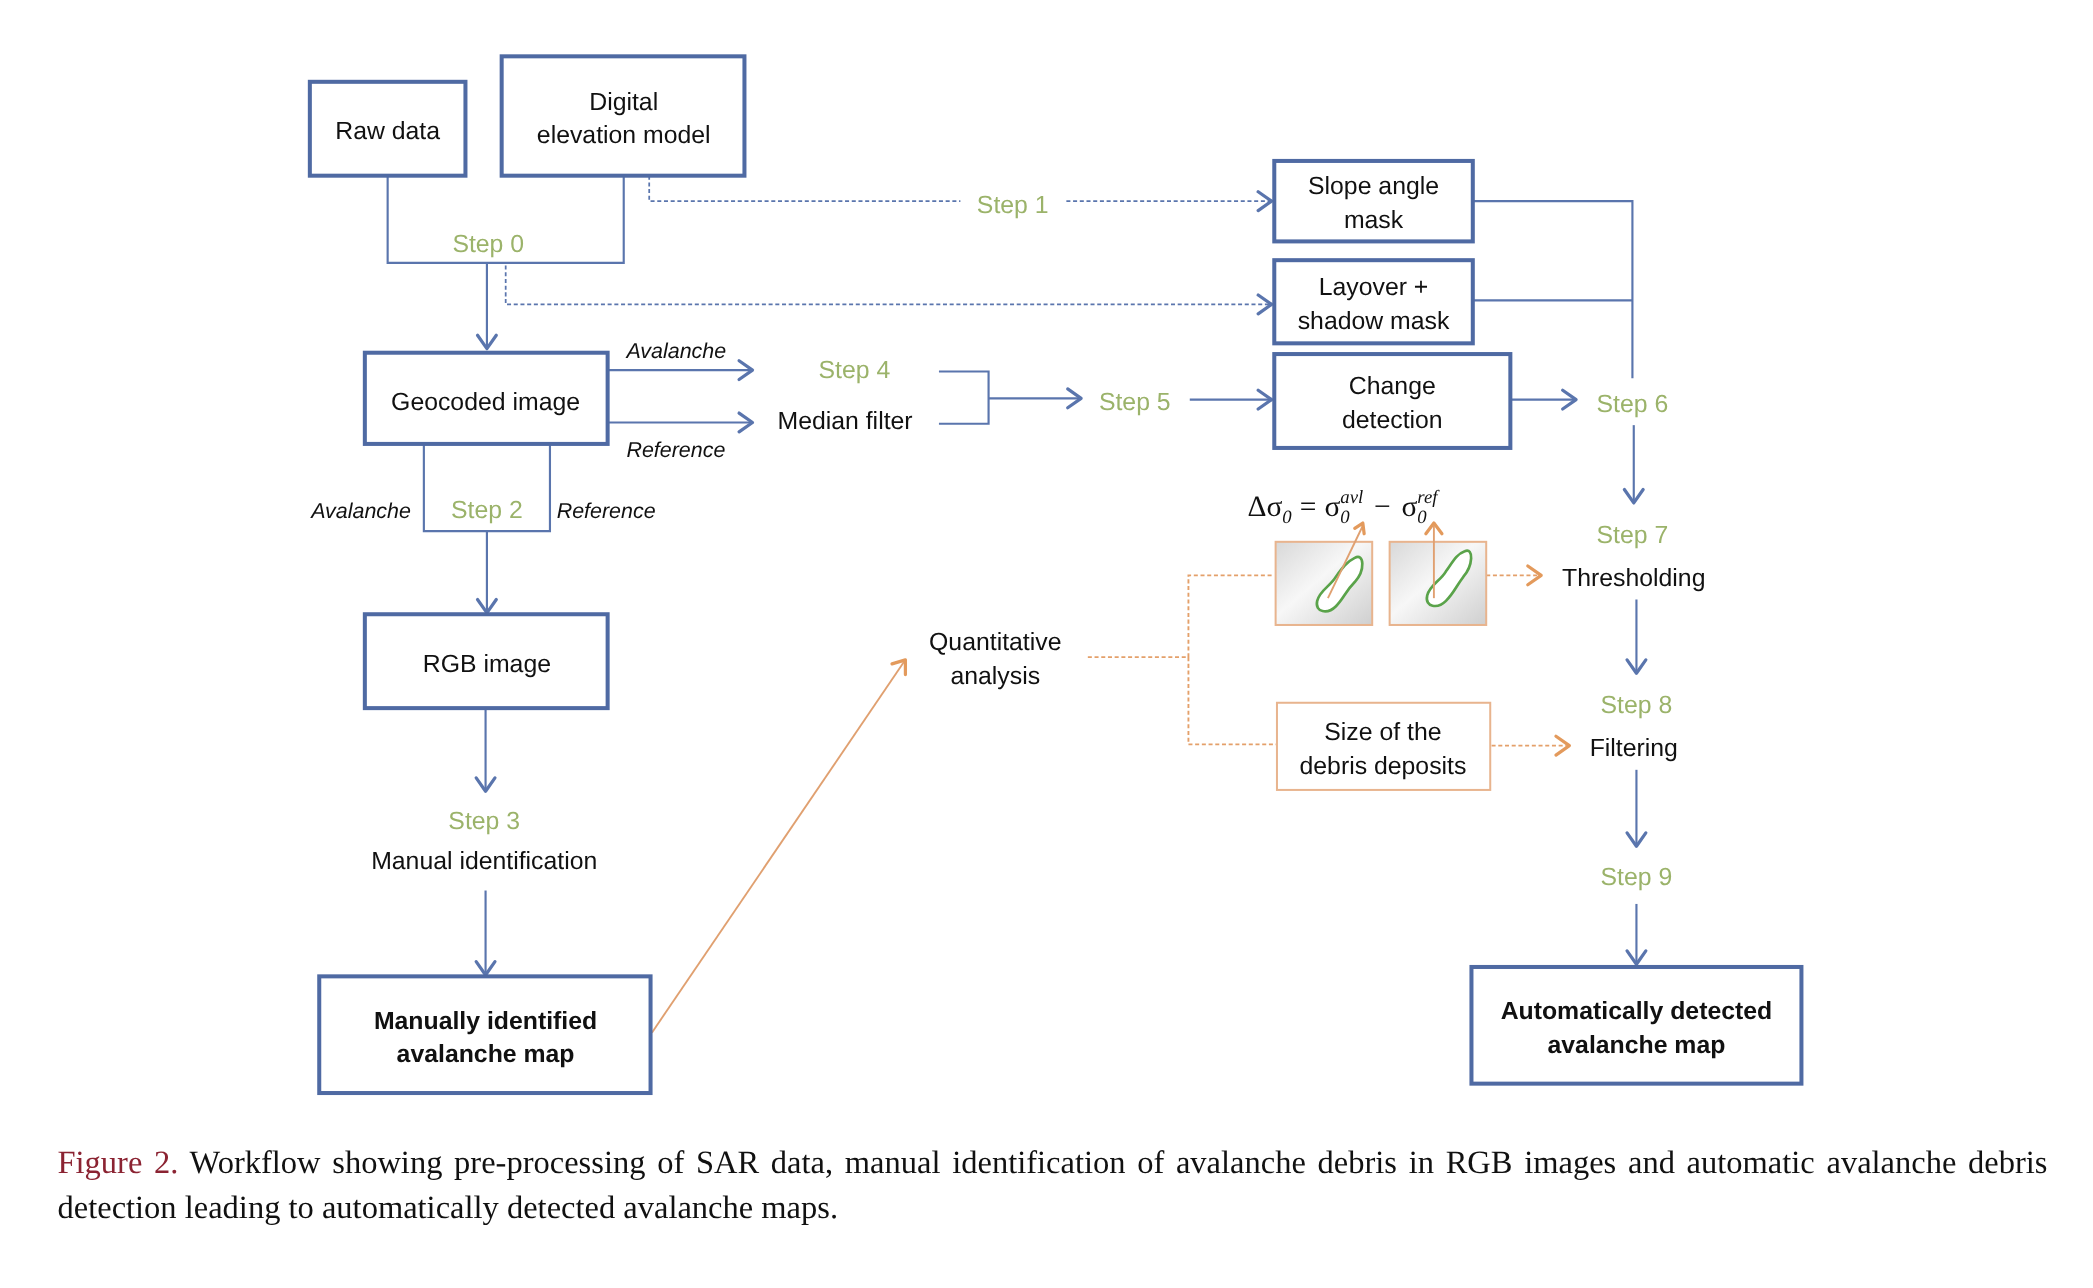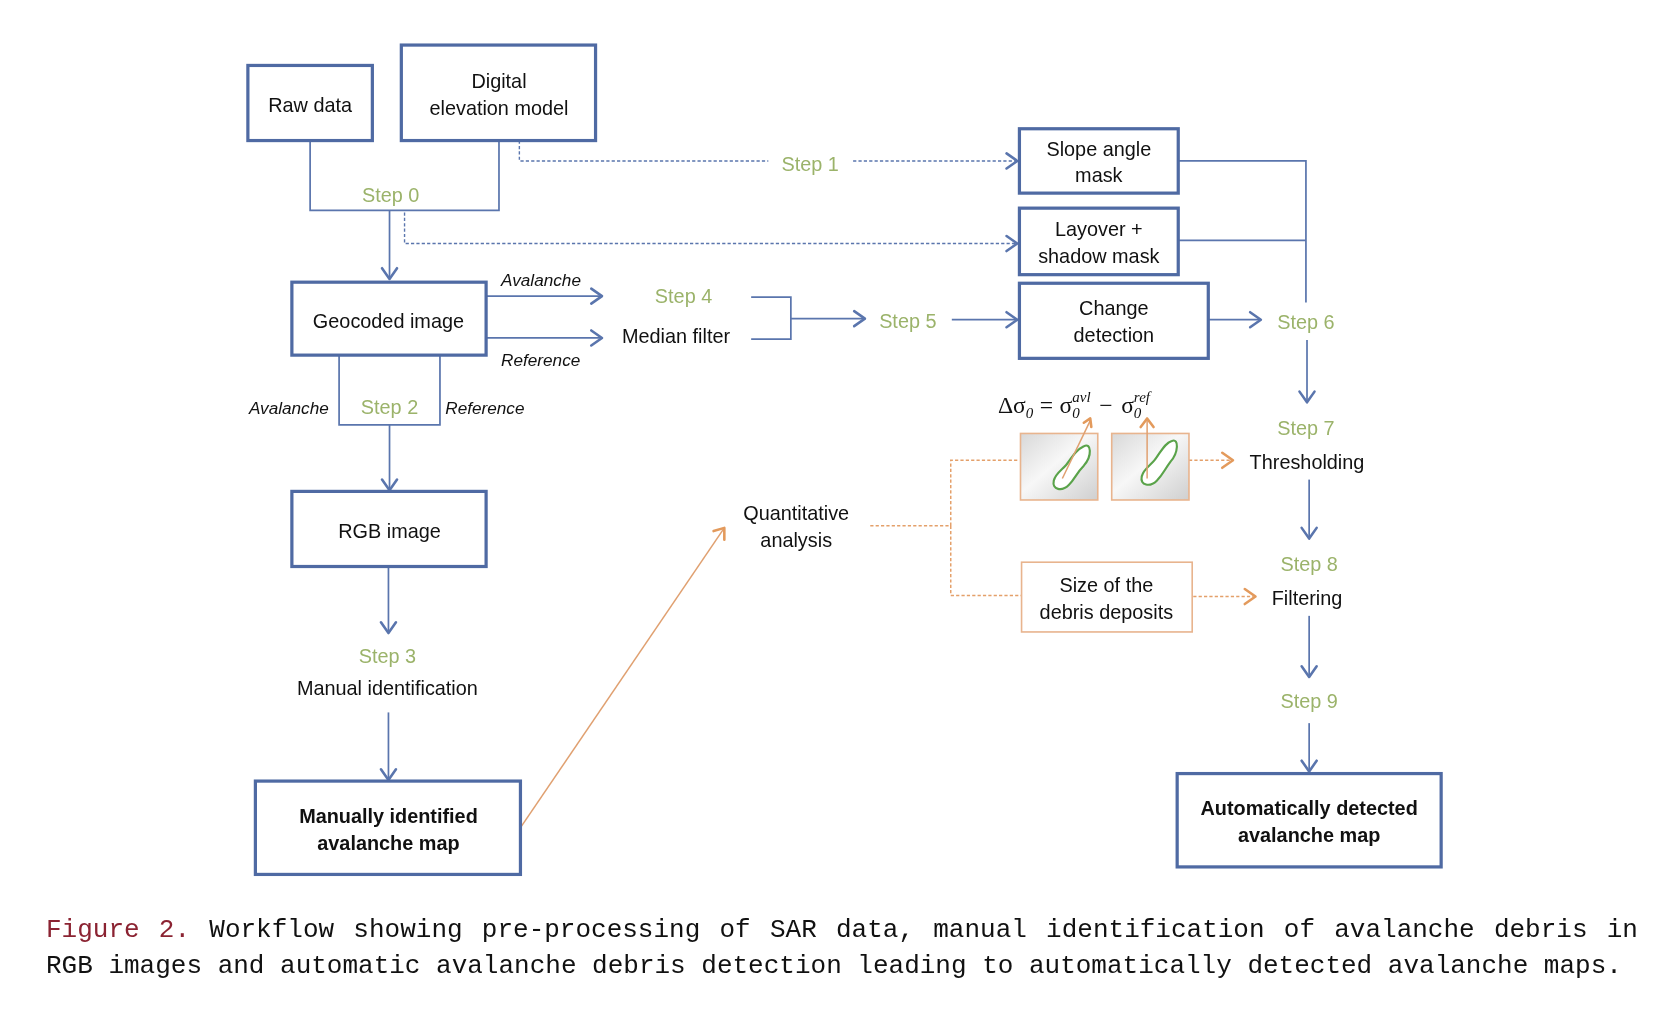--- a/index.html
+++ b/index.html
@@ -16,21 +16,21 @@
     .t { font-family: "Liberation Sans", sans-serif; font-size: 18.5px; fill: #111111; text-anchor: middle; }
     .tb { font-family: "Liberation Sans", sans-serif; font-size: 18.5px; font-weight: bold; fill: #111111; text-anchor: middle; }
     .step { font-family: "Liberation Sans", sans-serif; font-size: 18.5px; fill: #9bb36a; text-anchor: middle; }
     .it { font-family: "Liberation Sans", sans-serif; font-size: 16px; font-style: italic; fill: #111111; }
     .eq { font-family: "Liberation Serif", serif; font-size: 22px; fill: #111111; }
     .eqs { font-family: "Liberation Serif", serif; font-size: 14px; font-style: italic; fill: #111111; }
     .thumb { fill: url(#thumbgrad); stroke: #e8b48e; stroke-width: 1.5; }
     .blob { fill: #ffffff; stroke: #5aa34a; stroke-width: 2; }
     #caption {
       position: absolute; left: 46px; top: 912px; width: 1592px;
-      font-family: Liberation Mono, monospace; font-size: 26px; line-height: 36px;
+      font-family: Liberation Serif, serif; font-size: 26px; line-height: 36px;
       color: #111111; text-align: justify; text-align-last: left;
     }
     #caption .lbl { color: #8b2332; font-weight: normal; }
   </style>
 </head>
 <body>
 
 <svg id="figure" viewBox="0 0 1560 960" preserveAspectRatio="none" xmlns="http://www.w3.org/2000/svg">
   <defs>
     <linearGradient id="thumbgrad" x1="0" y1="0" x2="1" y2="1">

